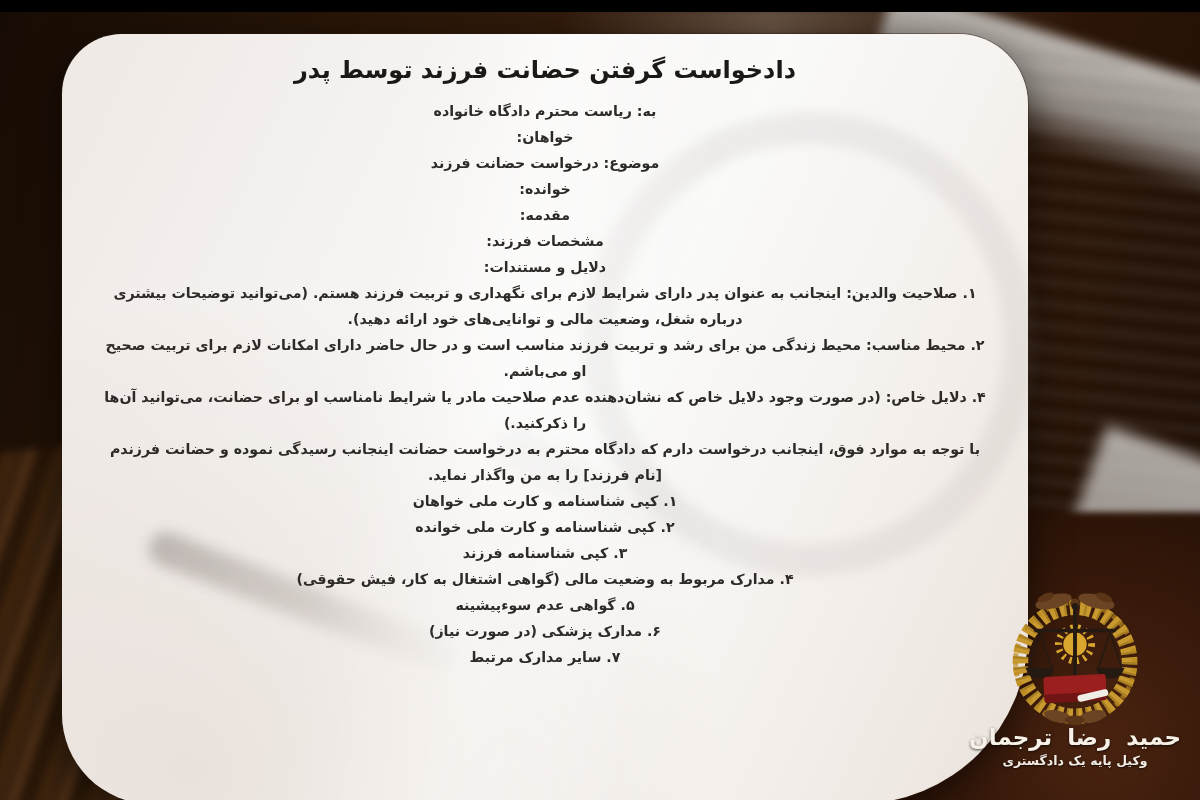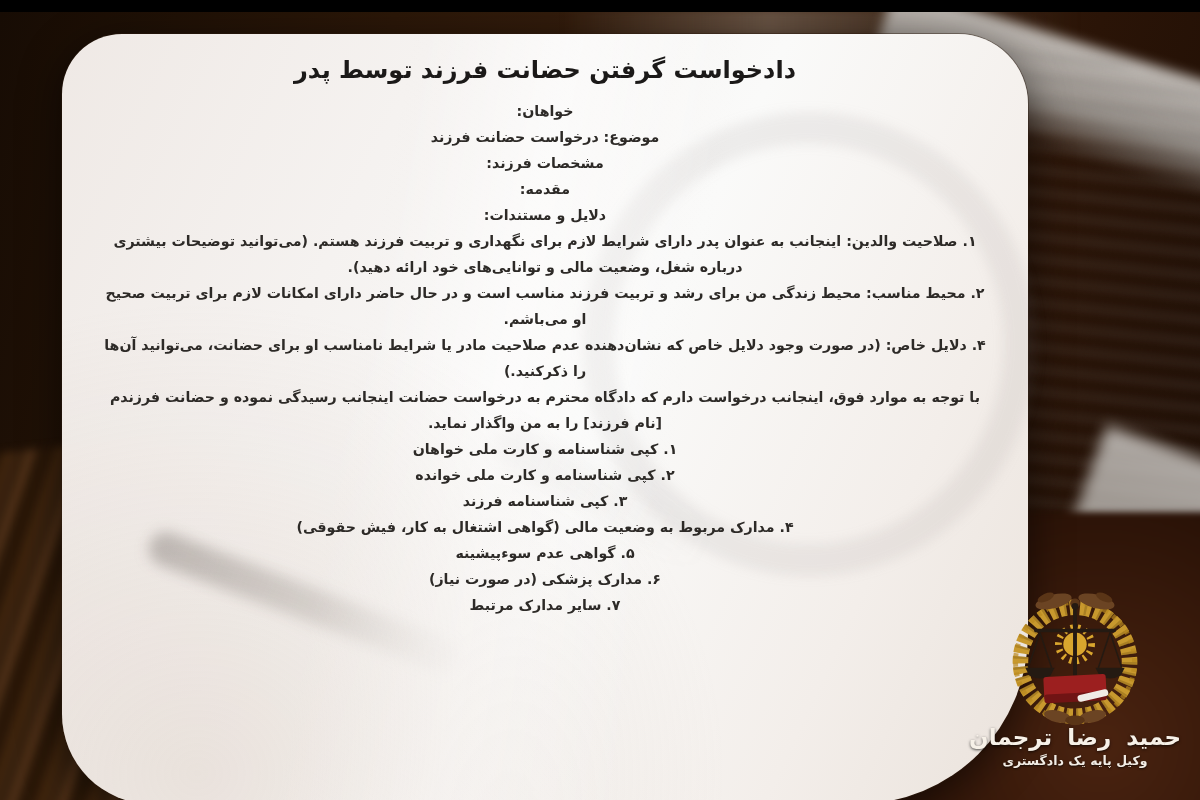--- a/index.html
+++ b/index.html
@@ -127,24 +127,26 @@
 
   <div class="card">
     <div class="magnifier-ghost"></div>
     <div class="magnifier-handle-ghost"></div>
     <div class="pen-ghost"></div>
     <div class="sheen"></div>
 
     <div class="doc-content">
       <h1 class="doc-title">دادخواست گرفتن حضانت فرزند توسط پدر</h1>
       <div id="doc-body">
+          <div class="doc-line">به: ریاست محترم دادگاه خانواده</div>
           <div class="doc-line">خواهان:</div>
           <div class="doc-line">موضوع: درخواست حضانت فرزند</div>
+          <div class="doc-line">خوانده:</div>
+          <div class="doc-line">مقدمه:</div>
           <div class="doc-line">مشخصات فرزند:</div>
-          <div class="doc-line">مقدمه:</div>
           <div class="doc-line">دلایل و مستندات:</div>
           <div class="doc-line">۱. صلاحیت والدین: اینجانب به عنوان پدر دارای شرایط لازم برای نگهداری و تربیت فرزند هستم. (می‌توانید توضیحات بیشتری درباره شغل، وضعیت مالی و توانایی‌های خود ارائه دهید).</div>
           <div class="doc-line">۲. محیط مناسب: محیط زندگی من برای رشد و تربیت فرزند مناسب است و در حال حاضر دارای امکانات لازم برای تربیت صحیح او می‌باشم.</div>
           <div class="doc-line">۴. دلایل خاص: (در صورت وجود دلایل خاص که نشان‌دهنده عدم صلاحیت مادر یا شرایط نامناسب او برای حضانت، می‌توانید آن‌ها را ذکرکنید.)</div>
           <div class="doc-line">با توجه به موارد فوق، اینجانب درخواست دارم که دادگاه محترم به درخواست حضانت اینجانب رسیدگی نموده و حضانت فرزندم [نام فرزند] را به من واگذار نماید.</div>
           <div class="doc-line">۱. کپی شناسنامه و کارت ملی خواهان</div>
           <div class="doc-line">۲. کپی شناسنامه و کارت ملی خوانده</div>
           <div class="doc-line">۳. کپی شناسنامه فرزند</div>
           <div class="doc-line">۴. مدارک مربوط به وضعیت مالی (گواهی اشتغال به کار، فیش حقوقی)</div>
           <div class="doc-line">۵. گواهی عدم سوءپیشینه</div>

